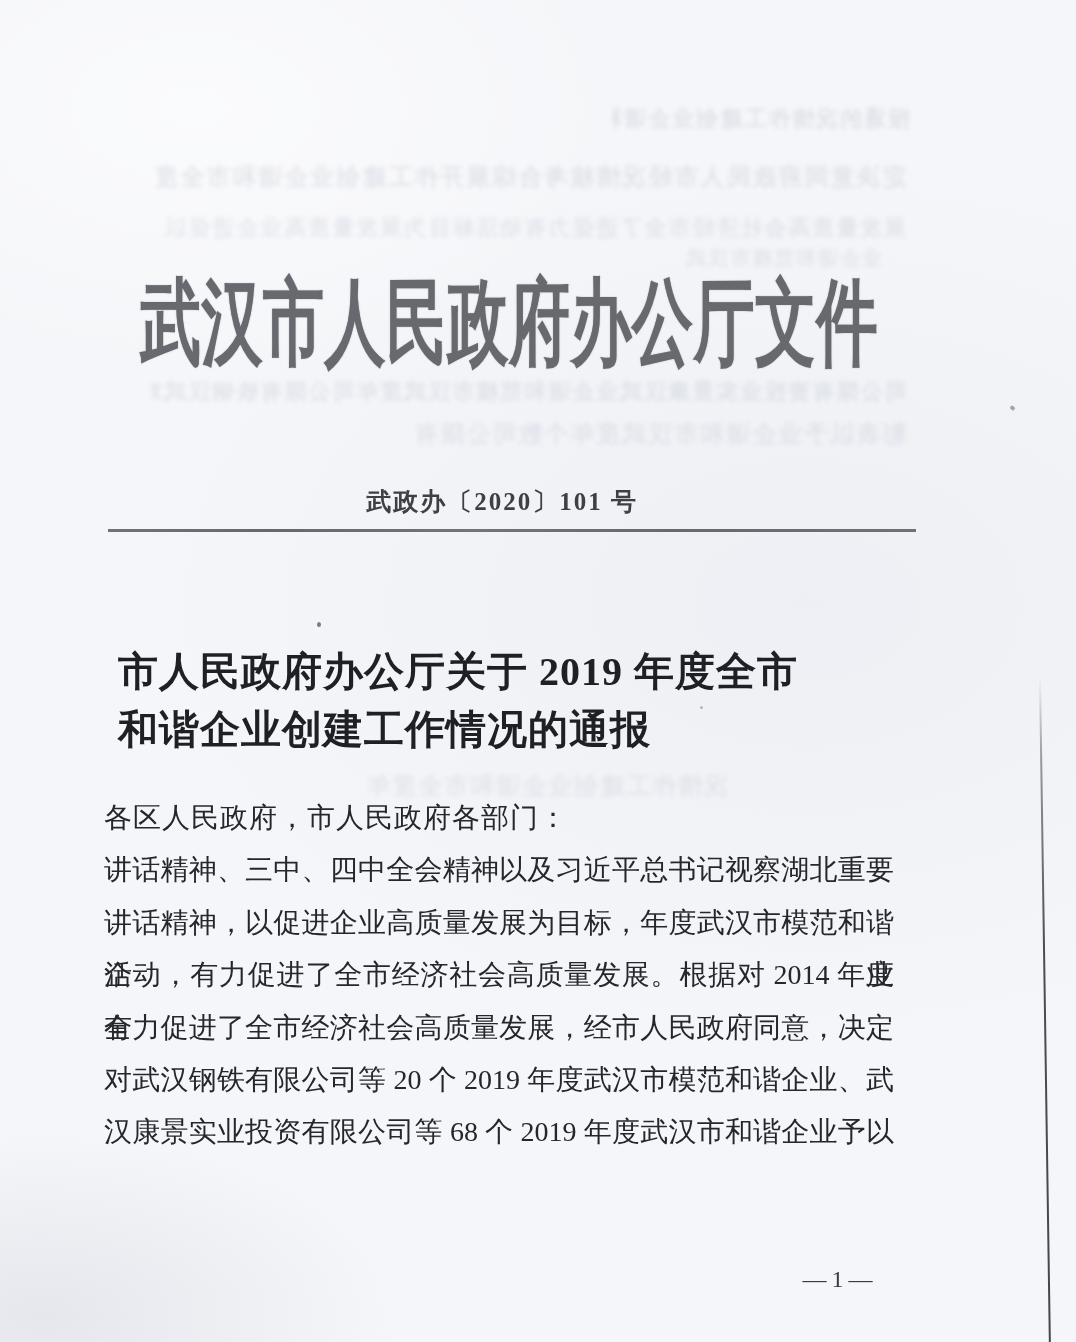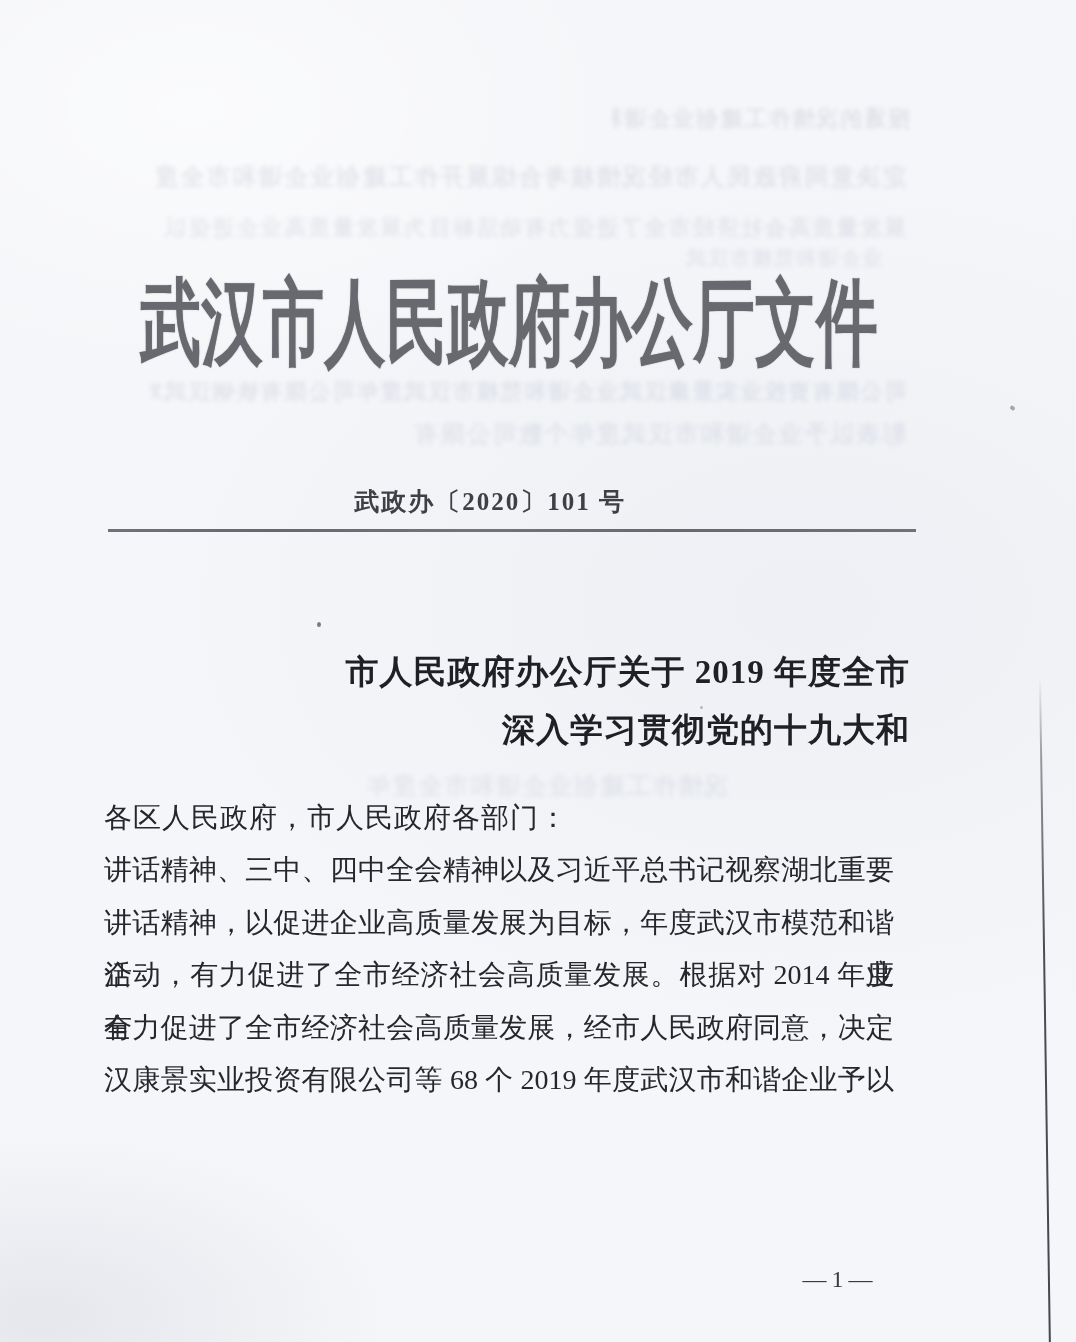--- a/index.html
+++ b/index.html
@@ -30,34 +30,34 @@
   }
   .banner{
     position:absolute;top:276px;left:140px;width:742px;
     font-size:61px;font-weight:bold;line-height:1;
     color:#67696f;
     white-space:nowrap;letter-spacing:0.5px;
     transform:scaleY(1.55);transform-origin:50% 0;
     text-shadow:0 0 1px rgba(90,92,98,.6);
   }
   .docnum{
-    position:absolute;top:485px;left:0;width:980px;
+    position:absolute;top:485px;left:12px;width:980px;
     text-align:center;
     font-size:25px;font-weight:bold;color:#3e4046;
     letter-spacing:2px;
   }
   .rule{
     position:absolute;top:529px;left:108px;width:808px;height:3px;
     background:linear-gradient(90deg,#5a5b61 0%,#4e4f55 20%,#5d5e64 45%,#505157 70%,#5a5b61 100%);
     opacity:.85;
   }
   .title{
     position:absolute;top:643px;left:118px;width:792px;
-    text-align:right;color:#1f2026;font-weight:bold;
-    font-size:33px;line-height:58px;letter-spacing:1px;
+    text-align:left;color:#1f2026;font-weight:bold;
+    font-size:40px;line-height:58px;letter-spacing:1px;
   }
   .bodytext{
     position:absolute;top:792px;left:104px;width:790px;
     font-size:28px;color:#26272d;
   }
   .bline{height:52.4px;line-height:52.4px;white-space:nowrap;}
   .jline{
     white-space:normal;
     text-align:justify;text-align-last:justify;
   }
@@ -91,29 +91,30 @@
   <div class="ghost" style="left:272px;top:770px;width:456px;font-size:24px;opacity:.11;">况情作工建创业企谐和市全度年</div>
 
   <div class="banner">武汉市人民政府办公厅文件</div>
 
   <div class="docnum">武政办〔2020〕101 号</div>
 
   <div class="rule"></div>
 
   <div class="title">
     <div>市人民政府办公厅关于 2019 年度全市</div>
-    <div>深入学习贯彻党的十九大和</div>
+    <div>和谐企业创建工作情况的通报</div>
   </div>
 
   <div class="bodytext">
     <div class="bline salutation">各区人民政府，市人民政府各部门：</div>
     <div class="bline jline">讲话精神、三中、四中全会精神以及习近平总书记视察湖北重要</div>
     <div class="bline jline">讲话精神，以促进企业高质量发展为目标，年度武汉市模范和谐企业</div>
     <div class="bline jline">活动，有力促进了全市经济社会高质量发展。根据对 2014 年度全</div>
     <div class="bline jline">有力促进了全市经济社会高质量发展，经市人民政府同意，决定</div>
+    <div class="bline jline">对武汉钢铁有限公司等 20 个 2019 年度武汉市模范和谐企业、武</div>
     <div class="bline jline">汉康景实业投资有限公司等 68 个 2019 年度武汉市和谐企业予以</div>
   </div>
 
   <div class="pageno">—1—</div>
 
   <div class="scanline"></div>
   <div class="speck s1"></div>
   <div class="speck s2"></div>
   <div class="speck s3"></div>
 

